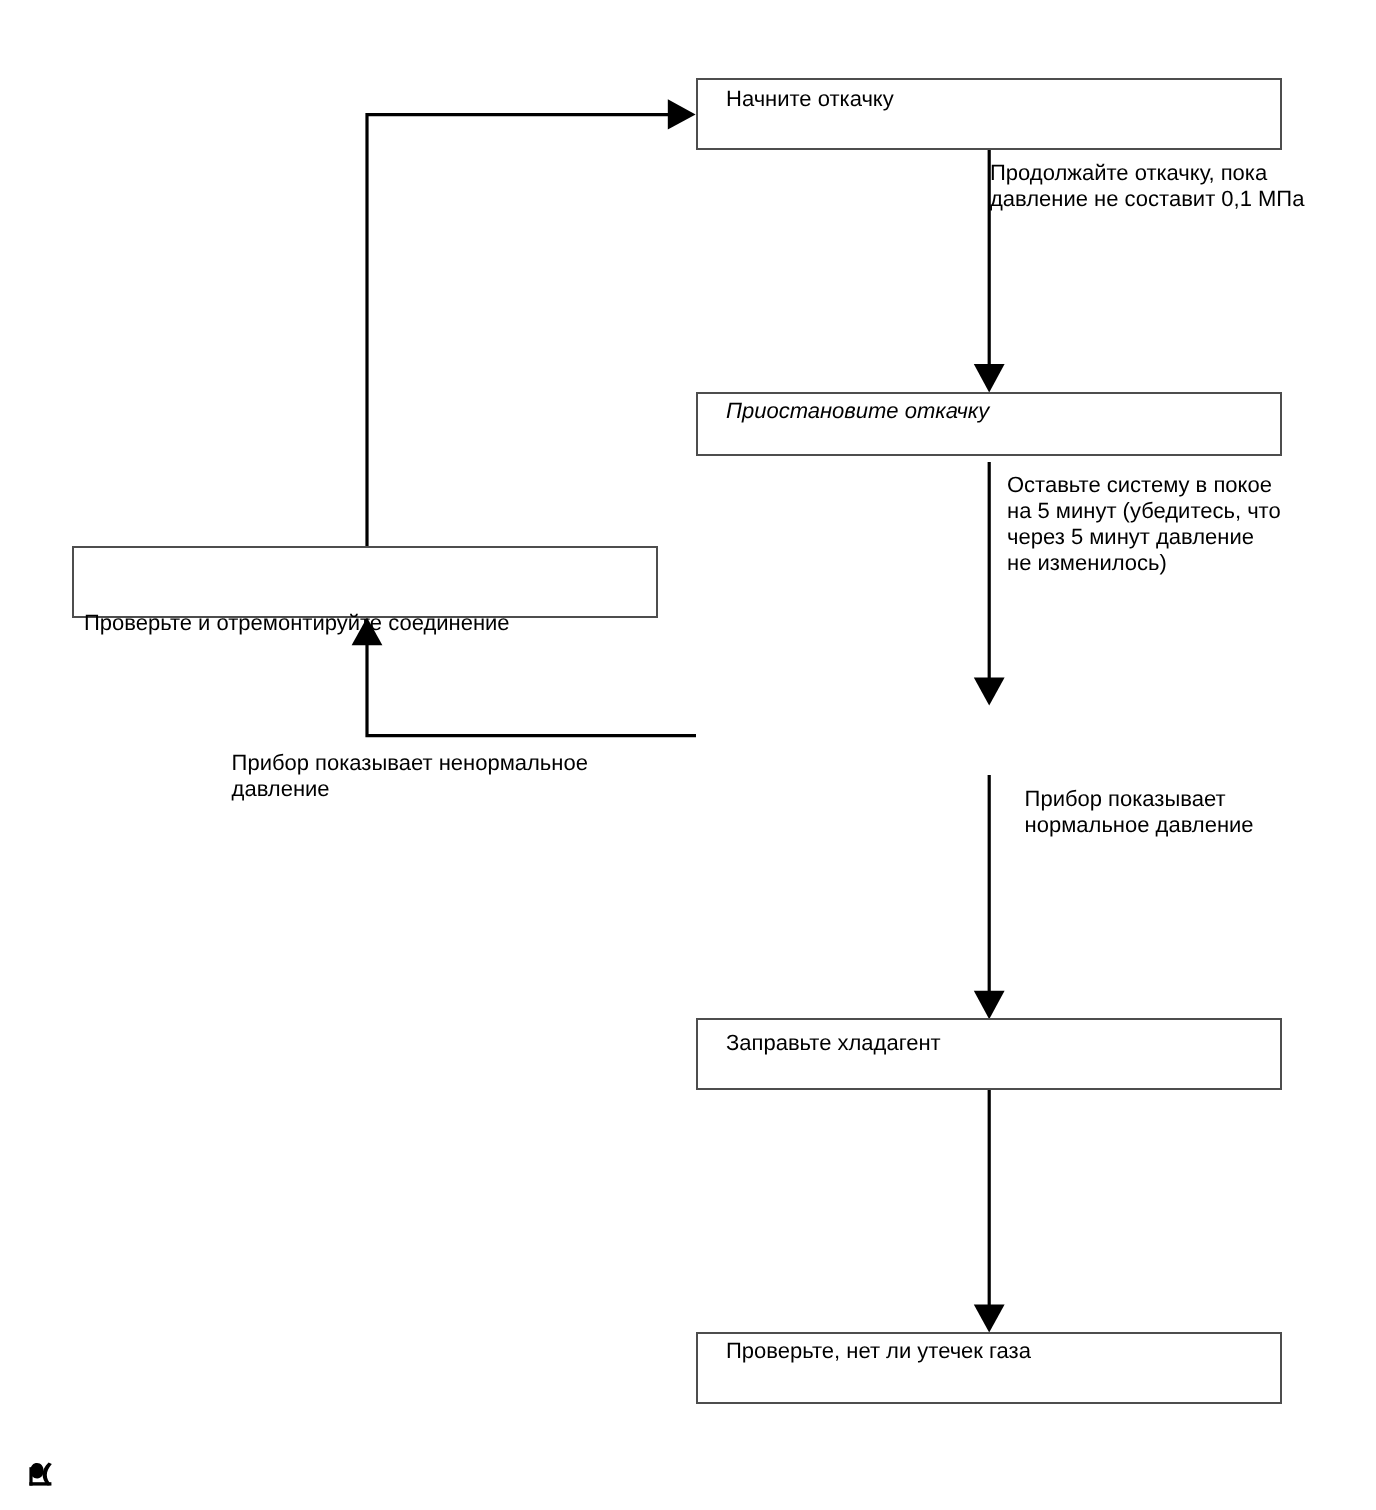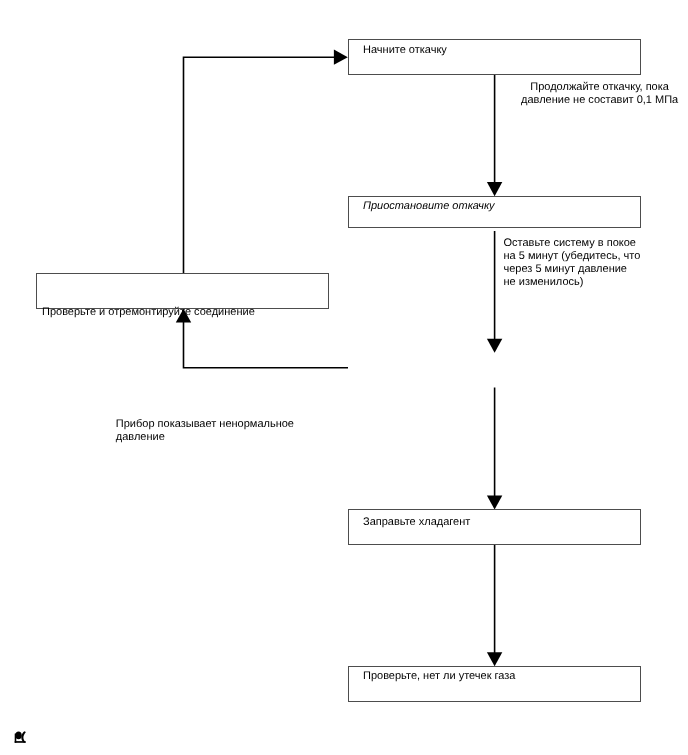--- a/index.html
+++ b/index.html
@@ -69,31 +69,35 @@
   </div>
 
   <div class="node" style="left:348px;top:666px;width:293px;height:36px;">
     <span class="label" style="left:14px;top:4px;text-align:right;">Проверьте, нет ли утечек газа</span>
   </div>
 
   <div class="node" style="left:36px;top:273px;width:293px;height:36px;">
     <span class="label" style="left:5px;top:6px;margin-top:27px;">Проверьте и отремонтируйте соединение</span>
   </div>
 
-  <div class="note" style="left:521px;top:81px;text-align:center;">
+  <div class="note" style="left:495px;top:81px;">
     <div>Продолжайте откачку, пока</div>
     <div>давление не составит 0,1 МПа</div>
   </div>
 
   <div class="note" style="left:503.5px;top:237px;">
     <div>Оставьте систему в покое</div>
     <div>на 5 минут (убедитесь, что</div>
     <div>через 5 минут давление</div>
     <div>не изменилось)</div>
   </div>
 
-  <div class="note" style="left:115.8px;top:376px;margin-top:42px;">
+  <div class="note" style="left:115.8px;top:376px;">
     <div>Прибор показывает ненормальное</div>
     <div>давление</div>
   </div>
 
+  <div class="note" style="left:512.3px;top:394px;">
+    <div>Прибор показывает</div>
+    <div>нормальное давление</div>
+  </div>
 
 </div>
 
 </body></html>

